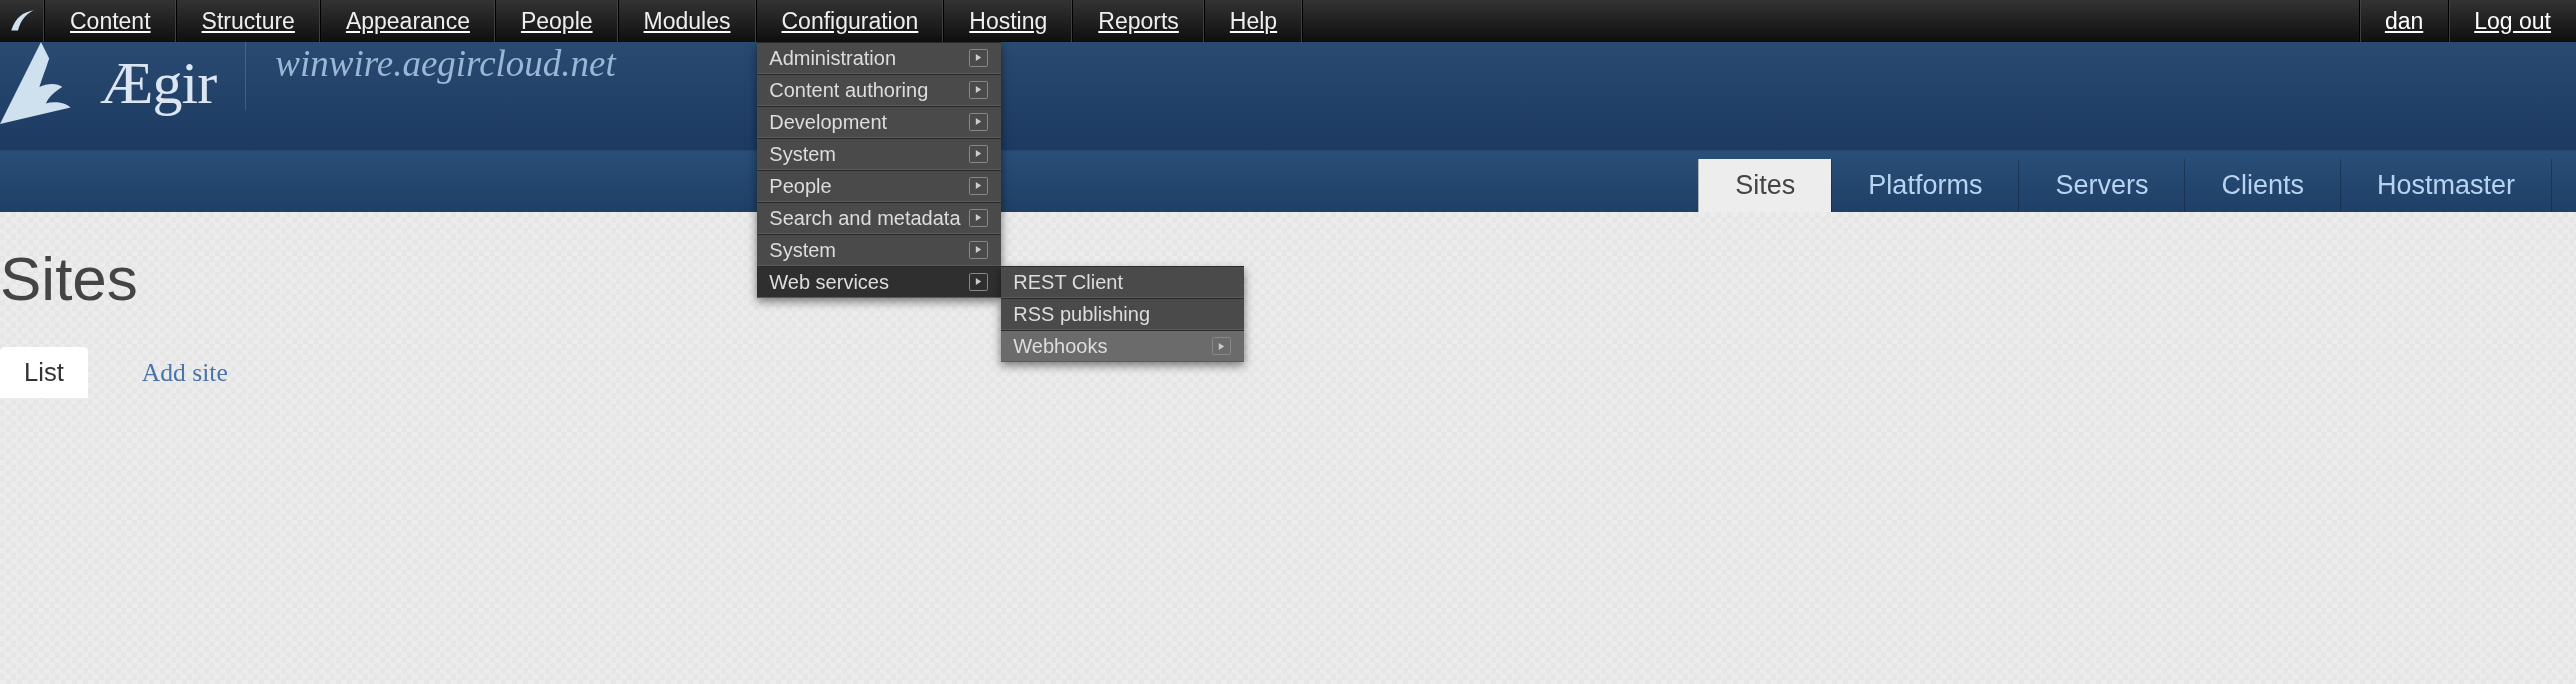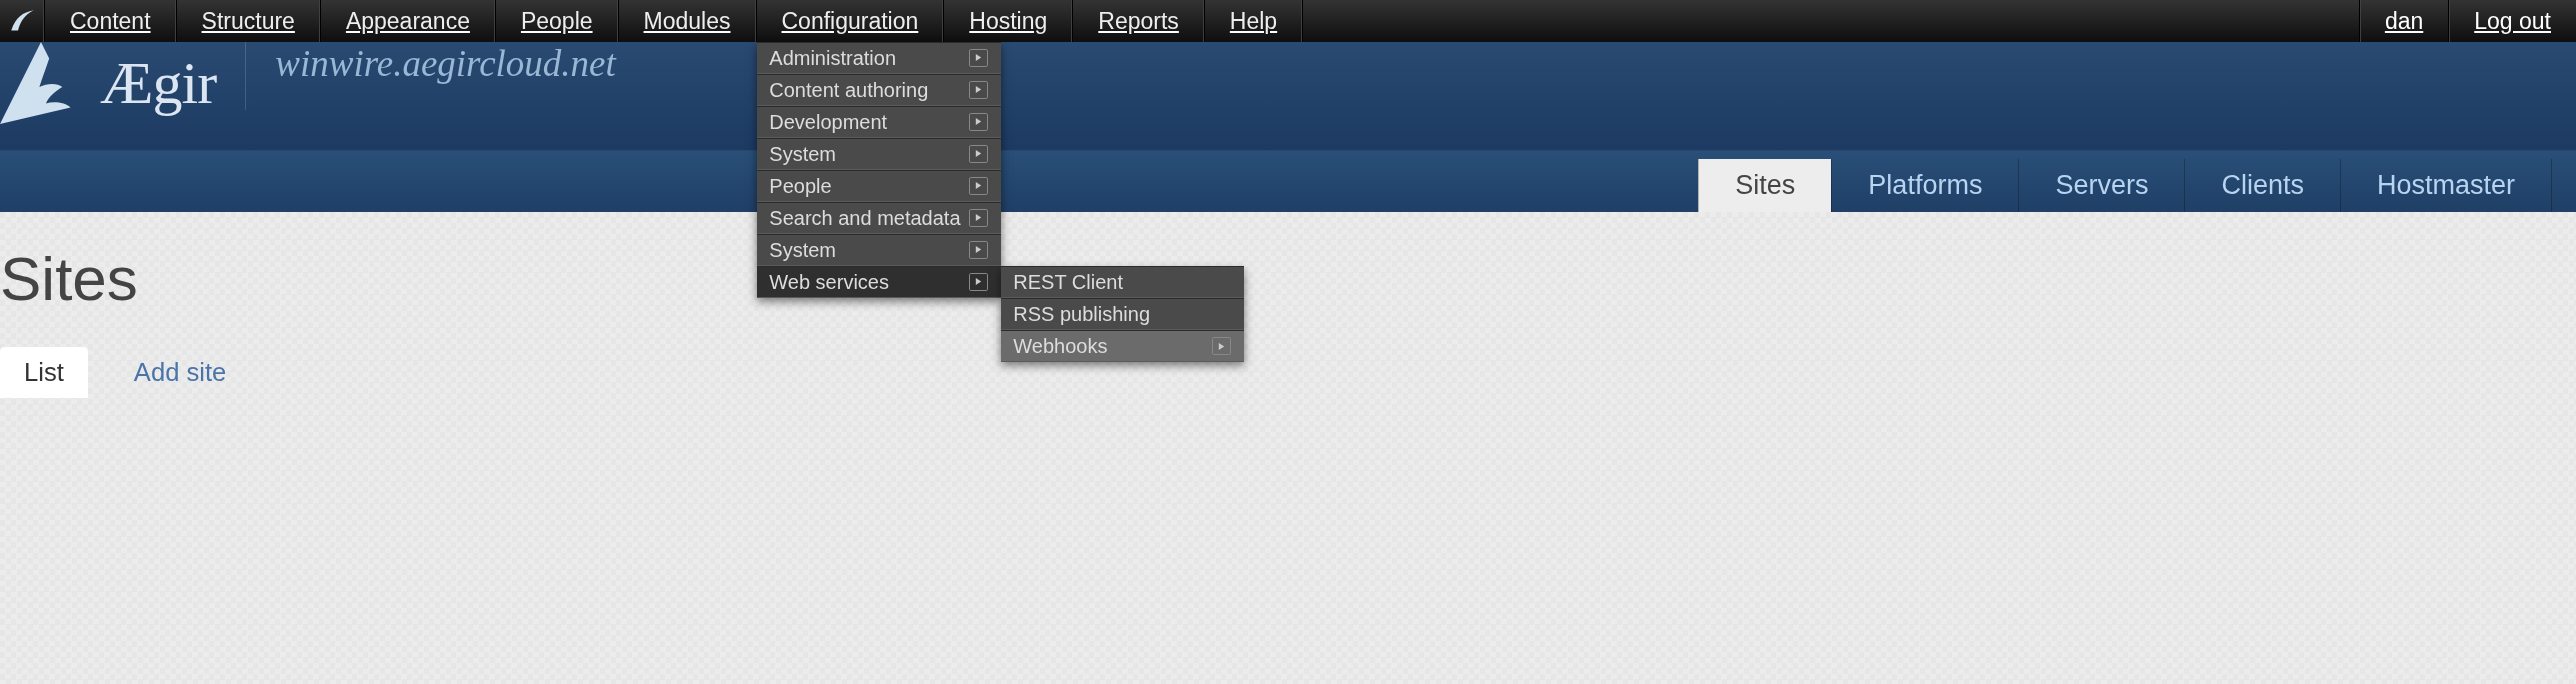--- a/index.html
+++ b/index.html
@@ -27,24 +27,24 @@
   .vline { width:0.9px; height:68px; background:rgba(255,255,255,.15); margin:0 29px;}
   .site-url { font-size:37px; font-style:italic; color:#9bb7d6; font-family:Georgia,serif;}
   
   .nav-row { height:61px; background:linear-gradient(to bottom,#294f78 0%, #1f3f66 100%); display:flex; align-items:stretch; justify-content:flex-end; padding-right:24px; border-top:0.9px solid rgba(255,255,255,.05);}
   .nav-row .ntab { display:flex; align-items:center; padding:0 36px; font-size:27px; color:#b9d4f0; border-left:0.9px solid rgba(0,0,0,.25); cursor:pointer; position:relative; top:8.2px; height:53px;}
   .nav-row .ntab:last-child { border-right:0.9px solid rgba(0,0,0,.25);}
   .nav-row .ntab.active { background:#ededed; color:#444;}
   
   .content { position:relative; background:repeating-conic-gradient(#ececec 0% 25%, #e6e6e6 0% 50%) 0 0/11px 11px; padding:31px 0 0 0; height:calc(685px - 42px - 108px - 61px); }
   .page-title { font-size:62px; font-weight:400; color:#444; margin:0 0 33px 0; font-family:"Helvetica Neue",Arial,sans-serif;}
-  .local-tabs { display:flex; gap:0;}
+  .local-tabs { display:flex; gap:8px;}
   .local-tabs .ltab { height:51px; display:flex; align-items:center; padding:0 24px; font-size:25.6px; cursor:pointer; margin-right:22px; border-radius:4.6px 4.6px 0 0;}
   .local-tabs .ltab.active { background:#fff; color:#333;}
-  .local-tabs .ltab:not(.active) { color:#4a74a8;}
+  .local-tabs .ltab:not(.active) { color:#4a74a8;font-family:Liberation Serif, serif;}
 </style>
 </head>
 <body>
 
 <div class="admin-bar">
   <div class="home">
     <svg viewBox="0 0 24 24">
         <path fill="#cfe0ee" d="M2 20c4-12 10-16 20-18-8 4-12 10-14 18H2z"></path>
       </svg>
   </div>

